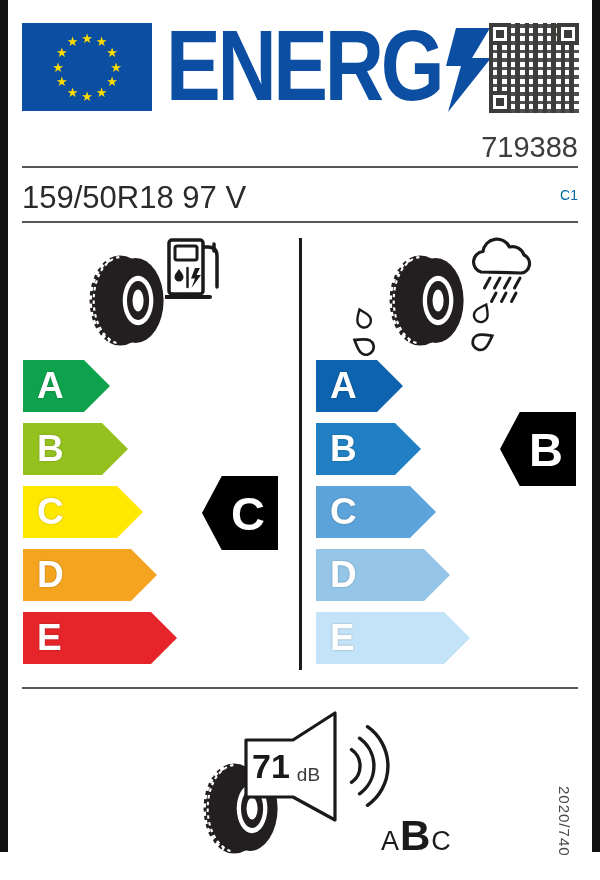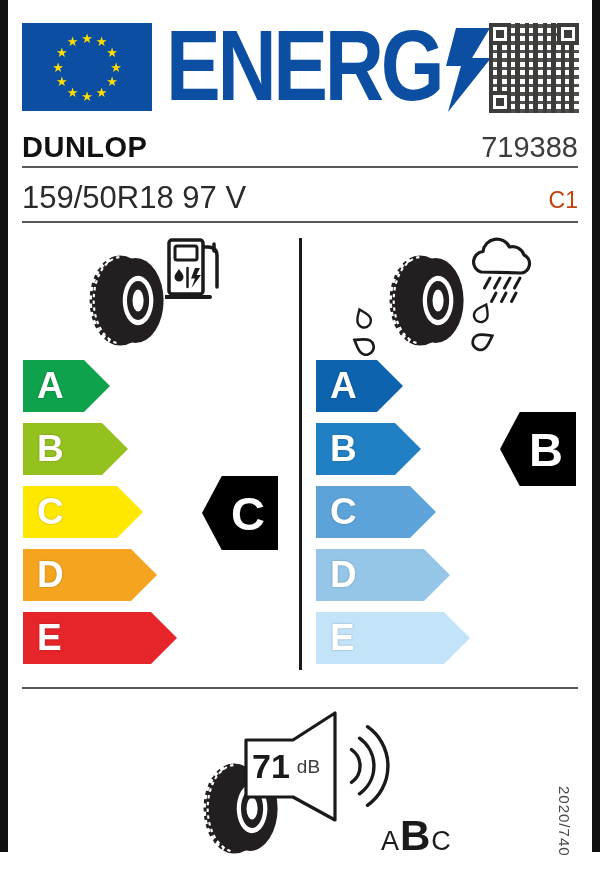--- a/index.html
+++ b/index.html
@@ -27,42 +27,42 @@
       repeating-linear-gradient(90deg, #3c3c3b 0 4px, #fff 4px 8px, #3c3c3b 8px 13px, #fff 13px 18px);
   }
   .finder{position:absolute;width:14px;height:14px;border:4px solid #3c3c3b;background:#fff;}
   .finder::after{content:"";position:absolute;left:3px;top:3px;width:8px;height:8px;background:#3c3c3b;}
   .finder.tl{left:0;top:0;} .finder.tr{right:0;top:0;} .finder.bl{left:0;bottom:0;}
   .brand{position:absolute;left:22px;top:131px;font-size:29px;font-weight:bold;color:#111;letter-spacing:.5px;}
   .artnum{position:absolute;right:22px;top:131px;font-size:29px;color:#3c3c3b;}
 
   
   .size{position:absolute;left:22px;top:180px;font-size:31px;color:#2b2a29;}
-  .tclass{position:absolute;right:22px;top:187px;font-size:23px;color:#c2410c;}
+  .tclass{position:absolute;right:22px;top:187px;font-size:14px;color:#0369a1;}
 
   
   .bar{position:absolute;height:52px;
     clip-path:polygon(0 0, calc(100% - 26px) 0, 100% 50%, calc(100% - 26px) 100%, 0 100%);}
   .bar span{display:block;margin-left:14px;line-height:52px;font-size:37px;font-weight:bold;color:#fff;
     text-shadow:0 0 2px rgba(0,0,0,.30);}
   .fcol .bar{left:23px;} .wcol .bar{left:316px;}
   .r0{top:360px;width:87px;} .r1{top:423px;width:105px;} .r2{top:486px;width:120px;}
   .r3{top:549px;width:134px;} .r4{top:612px;width:154px;}
 
   .indicator{position:absolute;width:76px;height:74px;background:#000;
     clip-path:polygon(0 50%, 26% 0, 100% 0, 100% 100%, 26% 100%);
     display:flex;align-items:center;justify-content:center;padding-left:16px;box-sizing:border-box;
     color:#fff;font-size:47px;font-weight:bold;}
   .ind-fuel{left:202px;top:476px;} .ind-wet{left:500px;top:412px;}
 
   
   .abs{position:absolute;}
 
   
-  .db{position:absolute;left:252px;top:747px;display:flex;align-items:center;color:#1a1a1a;}
+  .db{position:absolute;left:252px;top:747px;display:flex;align-items:flex-end;color:#1a1a1a;}
   .db .v{font-size:34px;font-weight:bold;}
   .db .u{font-size:19px;margin-left:7px;color:#3c3c3b;}
   .abc{position:absolute;left:381px;top:812px;display:flex;align-items:baseline;color:#1a1a1a;}
   .abc .s{font-size:27px;letter-spacing:1px;}
   .abc .big{font-size:42px;font-weight:bold;letter-spacing:1px;}
   .reg{position:absolute;left:556px;top:786px;writing-mode:vertical-rl;
     font-size:15px;color:#4a4a49;letter-spacing:1px;}
 </style>
 </head>
 <body>
@@ -109,21 +109,20 @@
   </svg>
   <div class="energ">ENERG</div>
   <svg class="bolt" width="50" height="84" viewBox="0 0 50 84">
     <polygon points="12,0 46,0 28,30 47,30 4,84 17,38 2,38" fill="#0b4ea2"></polygon>
   </svg>
   <div class="qr">
     <div class="finder tl"></div>
     <div class="finder tr"></div>
     <div class="finder bl"></div>
   </div>
-  <div class="brand">DUNLOP</div>
   <div class="artnum">719388</div>
   <div class="hr hr1"></div>
 
   <div class="size">159/50R18 97 V</div>
   <div class="tclass">C1</div>
   <div class="hr hr2"></div>
   <div class="vdivider"></div>
 
   <svg class="abs" style="left:84px;top:252px" width="86" height="97" viewBox="0 0 100 114">
     <use href="#tyre-shape"></use>

